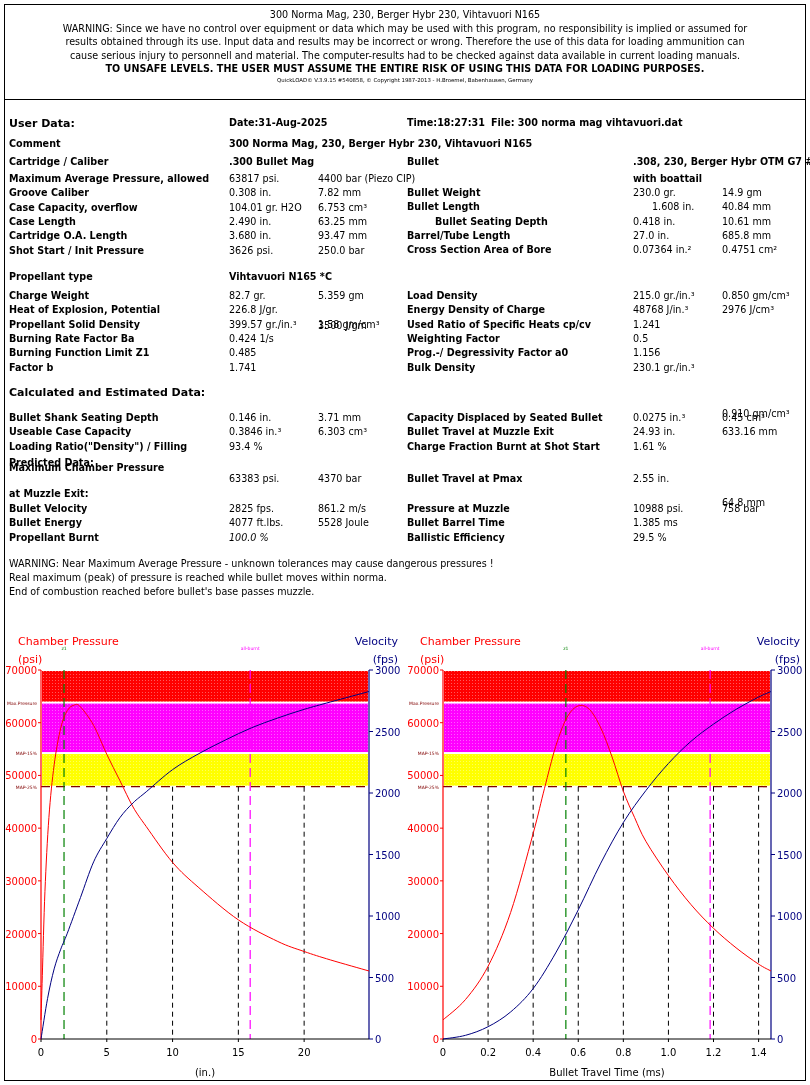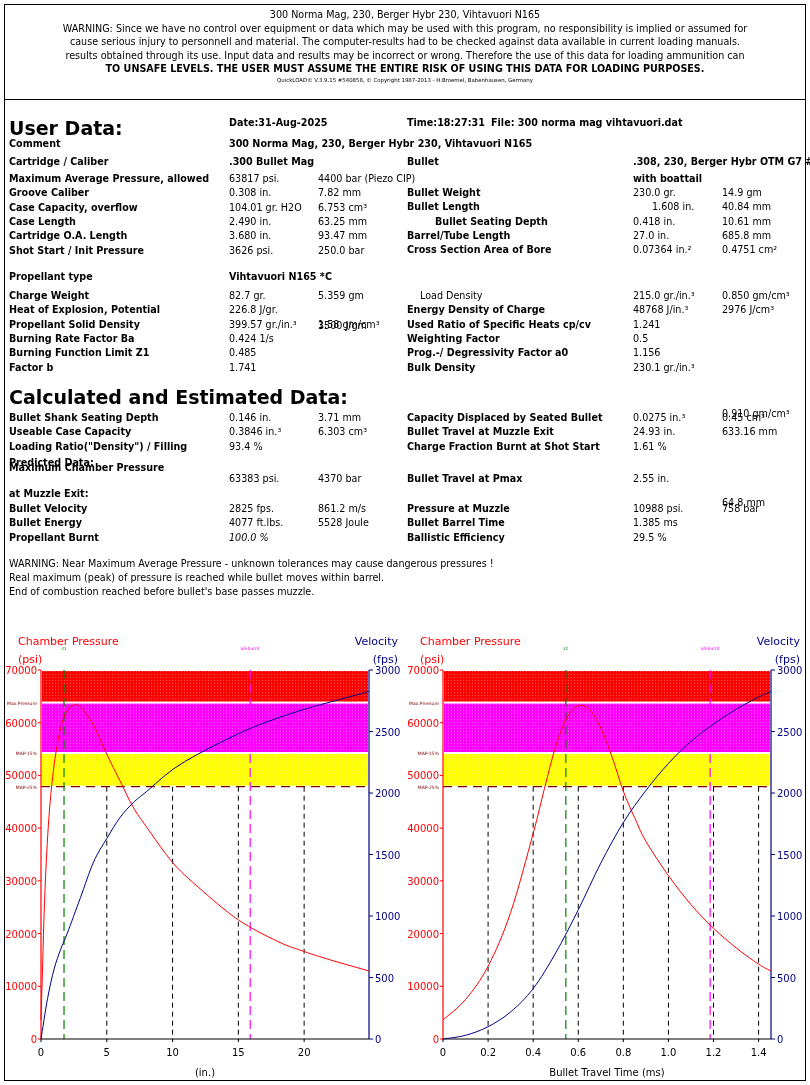--- a/index.html
+++ b/index.html
@@ -3,34 +3,34 @@
 <meta charset="utf-8">
 <style>
   html,body{margin:0;padding:0;background:#fff;}
   body{width:810px;height:1085px;position:relative;font-family:"DejaVu Sans",sans-serif;color:#000;overflow:hidden;}
   .frame{position:absolute;left:4px;top:4px;width:802px;height:1077px;border:1px solid #000;box-sizing:border-box;}
   .hdr{position:absolute;left:4px;top:4px;width:802px;height:96px;border-bottom:1px solid #000;box-sizing:border-box;text-align:center;}
   .hdr .l{font-size:9.6px;line-height:13.6px;white-space:nowrap;}
   .hdr .t1{margin-top:4px;}
   .hdr .copy{font-size:5.4px;line-height:9px;}
   .t{position:absolute;font-size:9.6px;white-space:nowrap;line-height:12px;}
-  .h2{position:absolute;font-size:19px;font-weight:bold;white-space:nowrap;}
+  .h2{position:absolute;font-size:11px;font-weight:bold;white-space:nowrap;}
   .warn{position:absolute;left:9px;font-size:9.6px;white-space:nowrap;}
   svg text{font-family:"DejaVu Sans",sans-serif;}
 </style>
 </head>
 <body>
 
 <div class="frame"></div>
 
 <div class="hdr">
   <div class="l t1">300 Norma Mag, 230, Berger Hybr 230, Vihtavuori N165</div>
   <div class="l">WARNING: Since we have no control over equipment or data which may be used with this program, no responsibility is implied or assumed for</div>
+  <div class="l">results obtained through its use. Input data and results may be incorrect or wrong. Therefore the use of this data for loading ammunition can</div>
   <div class="l">cause serious injury to personnell and material. The computer-results had to be checked against data available in current loading manuals.</div>
-  <div class="l">results obtained through its use. Input data and results may be incorrect or wrong. Therefore the use of this data for loading ammunition can</div>
   <div class="l" style="font-weight:bold">TO UNSAFE LEVELS. THE USER MUST ASSUME THE ENTIRE RISK OF USING THIS DATA FOR LOADING PURPOSES.</div>
   <div class="copy">QuickLOAD© V.3.9.15 #540858, © Copyright 1987-2013 - H.Broemel, Babenhausen, Germany</div>
 </div>
 
 <div class="h2" style="left:9px;top:117px;">User Data:</div>
 <div class="t" style="left:229px;top:117px;font-weight:bold">Date:31-Aug-2025</div>
 <div class="t" style="left:407px;top:117px;font-weight:bold">Time:18:27:31</div>
 <div class="t" style="left:491px;top:117px;font-weight:bold">File: 300 norma mag vihtavuori.dat</div>
 <div class="t" style="left:9px;top:138px;font-weight:bold">Comment</div>
 <div class="t" style="left:229px;top:138px;font-weight:bold">300 Norma Mag, 230, Berger Hybr 230, Vihtavuori N165</div>
@@ -94,21 +94,21 @@
     <div class="t" style="left: 229px; top: 332.9px;">0.424  1/s</div>
     <div class="t" style="left: 318px; top: 332.9px;"></div>
     <div class="t" style="left: 9px; top: 347.2px; font-weight: bold;">Burning Function Limit Z1</div>
     <div class="t" style="left: 229px; top: 347.2px;">0.485</div>
     <div class="t" style="left: 318px; top: 347.2px;"></div>
     <div class="t" style="left: 9px; top: 361.5px; font-weight: bold;">Factor b</div>
     <div class="t" style="left: 229px; top: 361.5px;">1.741</div>
     <div class="t" style="left: 318px; top: 361.5px;"></div>
   </div>
 <div id="pr-right">
-    <div class="t" style="left: 407px; top: 290px; font-weight: normal; margin-left: 13px;">Load Density</div>
+    <div class="t" style="left: 407px; top: 290px; font-weight: bold;">Load Density</div>
     <div class="t" style="left: 633px; top: 290px;">215.0  gr./in.³</div>
     <div class="t" style="left: 722px; top: 290px;">0.850  gm/cm³</div>
     <div class="t" style="left: 407px; top: 304.3px; font-weight: bold;">Energy Density of Charge</div>
     <div class="t" style="left: 633px; top: 304.3px;">48768  J/in.³</div>
     <div class="t" style="left: 722px; top: 304.3px;">2976  J/cm³</div>
     <div class="t" style="left: 407px; top: 318.6px; font-weight: bold;">Used Ratio of Specific Heats cp/cv</div>
     <div class="t" style="left: 633px; top: 318.6px;">1.241</div>
     <div class="t" style="left: 722px; top: 318.6px;"></div>
     <div class="t" style="left: 407px; top: 332.9px; font-weight: bold;">Weighting Factor</div>
     <div class="t" style="left: 633px; top: 332.9px;">0.5</div>
@@ -173,21 +173,21 @@
     <div class="t" style="left: 722px; top: 503px;">758  bar</div>
     <div class="t" style="left: 407px; top: 517.3px; font-weight: bold;">Bullet Barrel Time</div>
     <div class="t" style="left: 633px; top: 517.3px;">1.385  ms</div>
     <div class="t" style="left: 722px; top: 517.3px;"></div>
     <div class="t" style="left: 407px; top: 531.6px; font-weight: bold;">Ballistic Efficiency</div>
     <div class="t" style="left: 633px; top: 531.6px;">29.5  %</div>
     <div class="t" style="left: 722px; top: 531.6px;"></div>
   </div>
 
 <div class="warn" style="top:558px">WARNING: Near Maximum Average Pressure - unknown tolerances may cause dangerous pressures !</div>
-<div class="warn" style="top:572px">Real maximum (peak) of pressure is reached while bullet moves within barrel.</div>
+<div class="warn" style="top:572px">Real maximum (peak) of pressure is reached while bullet moves within norma.</div>
 <div class="warn" style="top:586px">End of combustion reached before bullet's base passes muzzle.</div>
 
 <svg id="chart0" style="position:absolute;left:0;top:628px" width="405" height="455">
     <defs>
       <pattern id="chart0-pat-red" width="3" height="3" patternUnits="userSpaceOnUse">
         <rect width="3" height="3" fill="#ff0000"></rect>
         <rect x="1" y="1" width="1" height="1" fill="#fff" opacity="0.35"></rect>
       </pattern>
       <pattern id="chart0-pat-magenta" width="3" height="3" patternUnits="userSpaceOnUse">
         <rect width="3" height="3" fill="#ff00ff"></rect>

